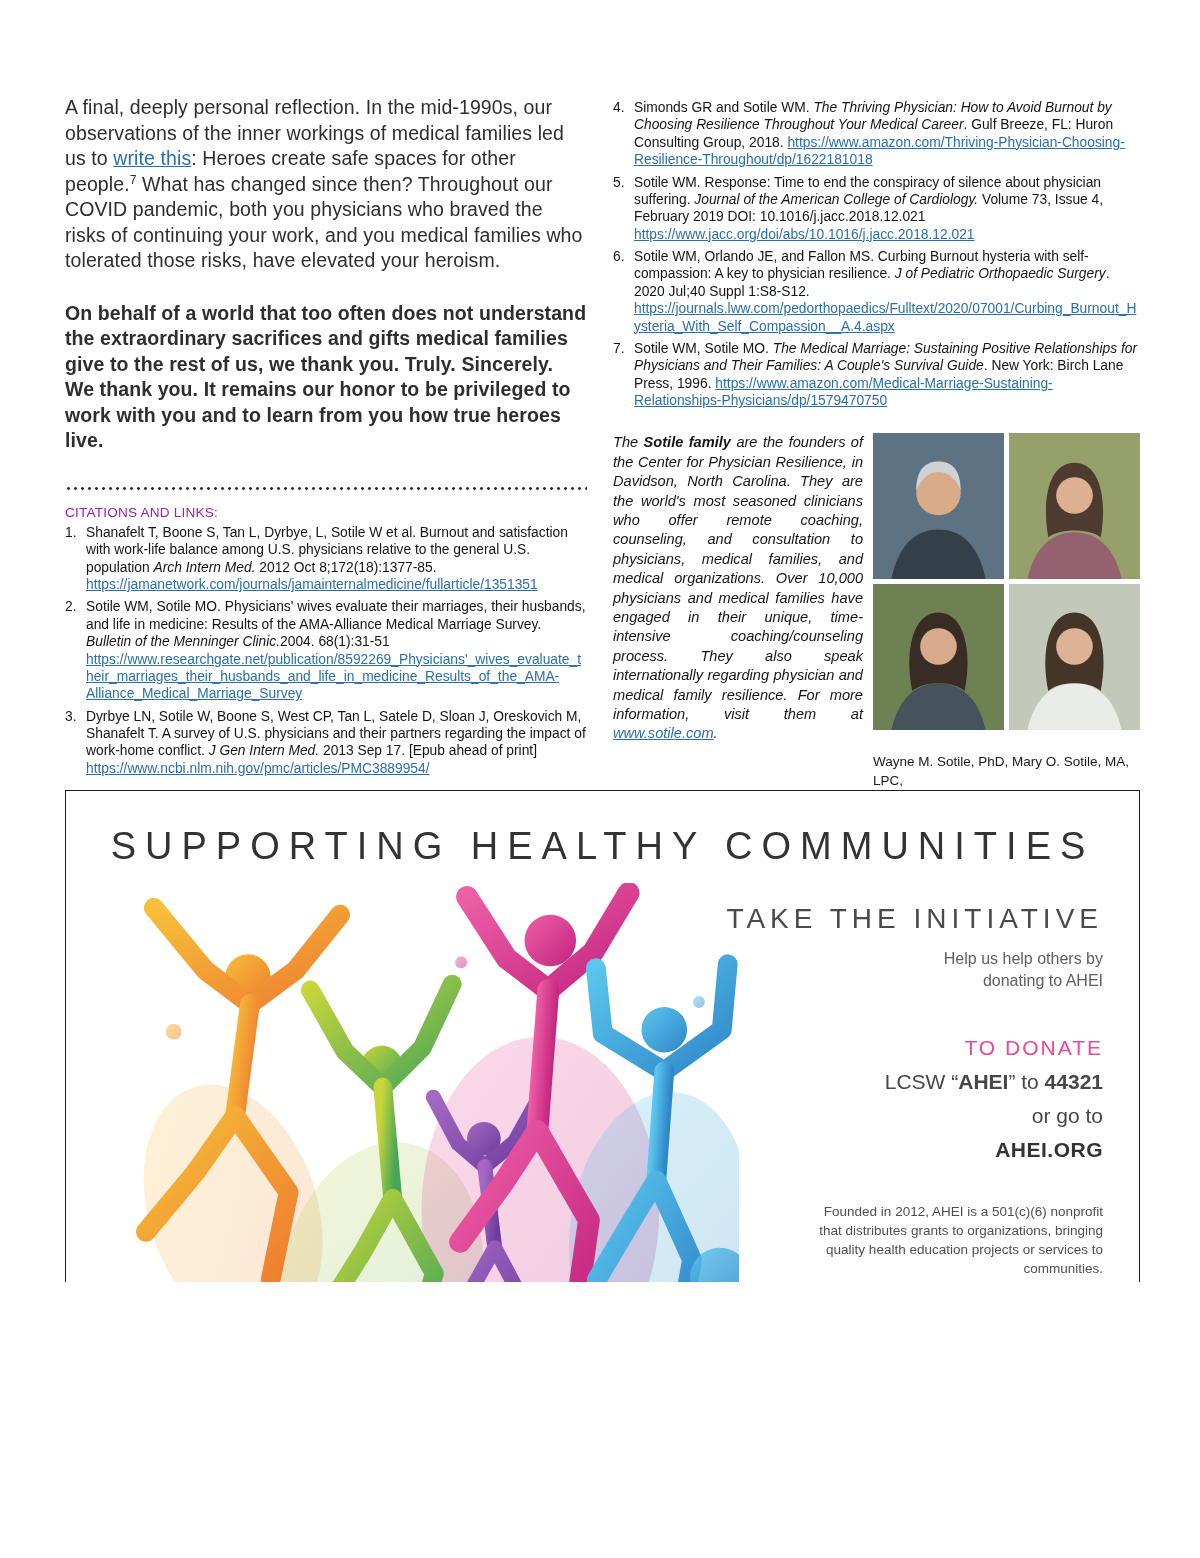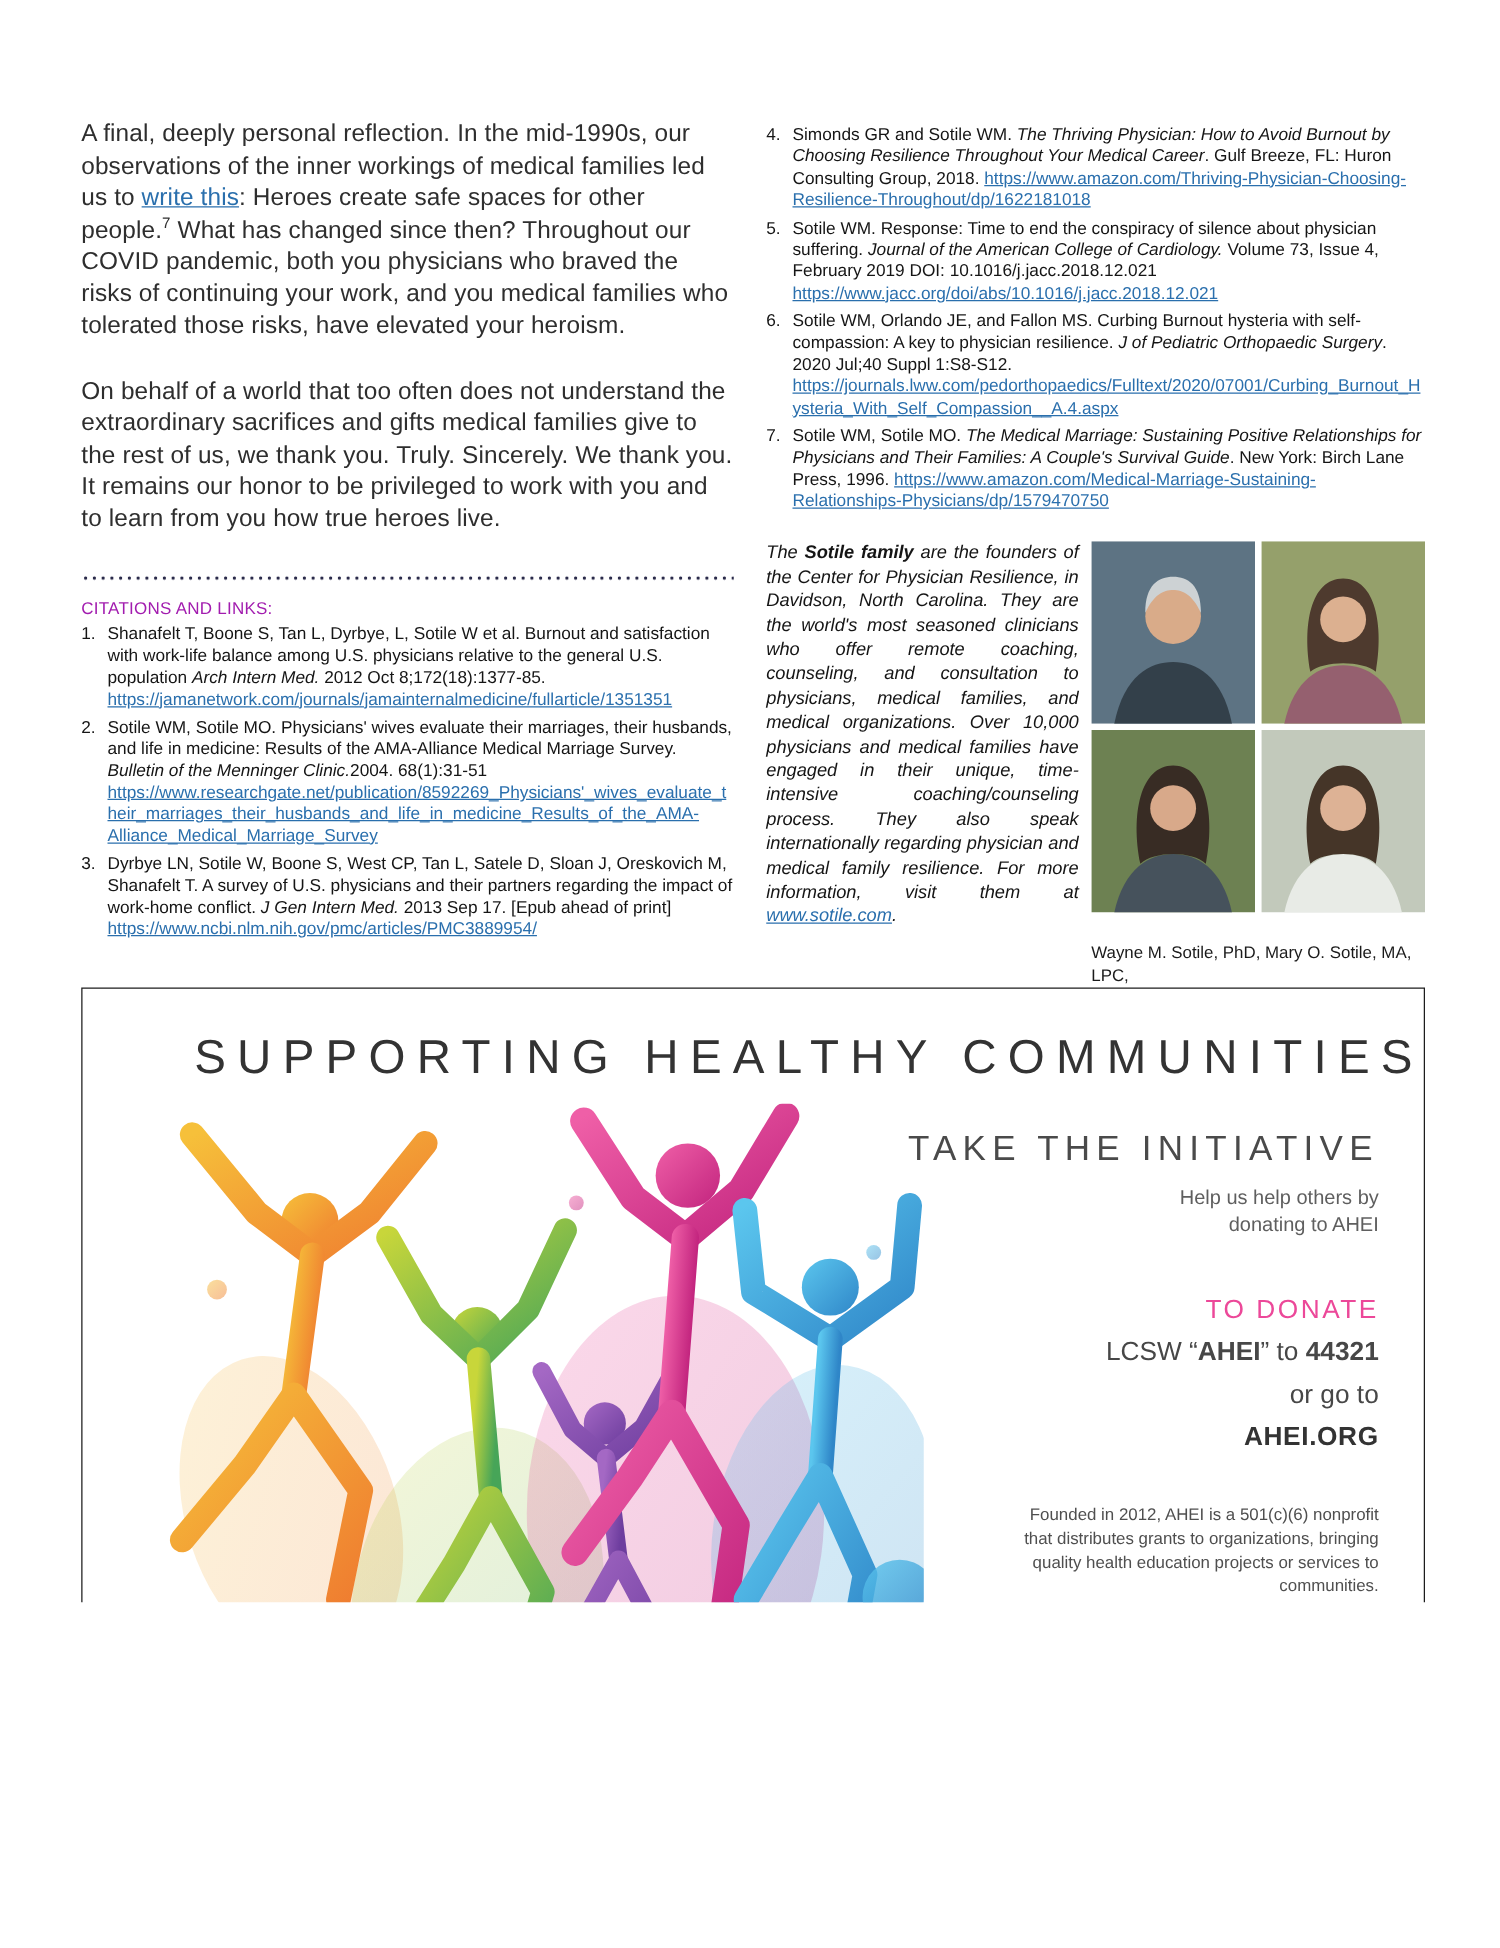--- a/index.html
+++ b/index.html
@@ -3,21 +3,21 @@
 <meta charset="utf-8">
 <style>
   html,body{margin:0;padding:0;background:#ffffff;}
   .page{position:relative;width:1200px;height:1282px;background:#fff;overflow:hidden;
         font-family:"Liberation Sans",sans-serif;color:#2e2e2e;box-sizing:border-box;}
   .top{position:absolute;left:65px;top:95px;width:1075px;display:flex;gap:26px;}
   .col-left{width:522px;flex:none;}
   .col-right{flex:1;min-width:0;}
 
   .body-text p{margin:0;font-size:19.5px;line-height:1.31;color:#2e2e2e;letter-spacing:0.1px;}
-  .body-text p + p{margin-top:27px;}
+  .body-text p + p{margin-top:27px;font-weight:bold;}
 
   .seg-i{font-style:italic;}
   .seg-b{font-weight:700;}
   .seg-l{color:var(--link-blue,#2a6fad);text-decoration:underline;overflow-wrap:anywhere;cursor:pointer;}
   .seg-u{font-size:0.62em;vertical-align:super;line-height:0;}
 
   .divider{margin-top:32px;height:5px;background-image:radial-gradient(circle,#2a2a4a 1.3px,rgba(0,0,0,0) 1.5px);
            background-size:7px 5px;background-repeat:repeat-x;background-position:0 50%;}
 
   .cites-heading{margin-top:14px;font-size:13.6px;font-weight:400;color:#a21caf;letter-spacing:0.2px;}
@@ -34,21 +34,21 @@
   .p1 .bg{fill:#5d7383}.p1 .hair{fill:#cdd2d4}.p1 .skin{fill:#d9ab89}.p1 .shirt{fill:#33404a}
   .p2 .bg{fill:#95a06b}.p2 .hair{fill:#4e3a2e}.p2 .skin{fill:#dcb090}.p2 .shirt{fill:#95606f}
   .p3 .bg{fill:#6d8152}.p3 .hair{fill:#382c24}.p3 .skin{fill:#d8a98a}.p3 .shirt{fill:#46525c}
   .p4 .bg{fill:#c2c9bb}.p4 .hair{fill:#453528}.p4 .skin{fill:#ddb295}.p4 .shirt{fill:#e8ebe6}
 
   .caption{margin-left:260px;margin-top:9px;font-size:13.5px;line-height:1.38;color:#1a1a1a;}
 
   
   .ad{position:absolute;left:65px;top:790px;width:1075px;height:710px;border:1px solid #1c1c1c;
       background:#fff;box-sizing:border-box;}
-  .ad-headline{position:absolute;top:34px;left:0;right:0;text-align:right;font-size:38px;
+  .ad-headline{position:absolute;top:34px;left:0;right:0;text-align:center;font-size:38px;
       letter-spacing:9px;color:var(--headline-gray,#333);white-space:nowrap;}
   .figures{position:absolute;left:18px;top:92px;width:655px;height:565px;}
   .ad-right{position:absolute;right:36px;top:112px;width:440px;text-align:right;}
   .take{font-size:28px;letter-spacing:5px;color:#4a4a4a;white-space:nowrap;}
   .help{margin-top:13px;font-size:16px;line-height:1.35;color:#5f5f5f;}
   .donate-block{margin-top:40px;font-size:21px;color:#474747;line-height:1.62;}
   .to-donate{letter-spacing:2px;color:#ec4899;}
   .site-line{font-weight:700;letter-spacing:0.5px;color:#333;}
   .founded{margin:36px 0 0 auto;width:300px;font-size:13.5px;line-height:1.4;color:#4f4f4f;}
   .ein{margin-top:32px;font-size:11px;color:#4f4f4f;}

